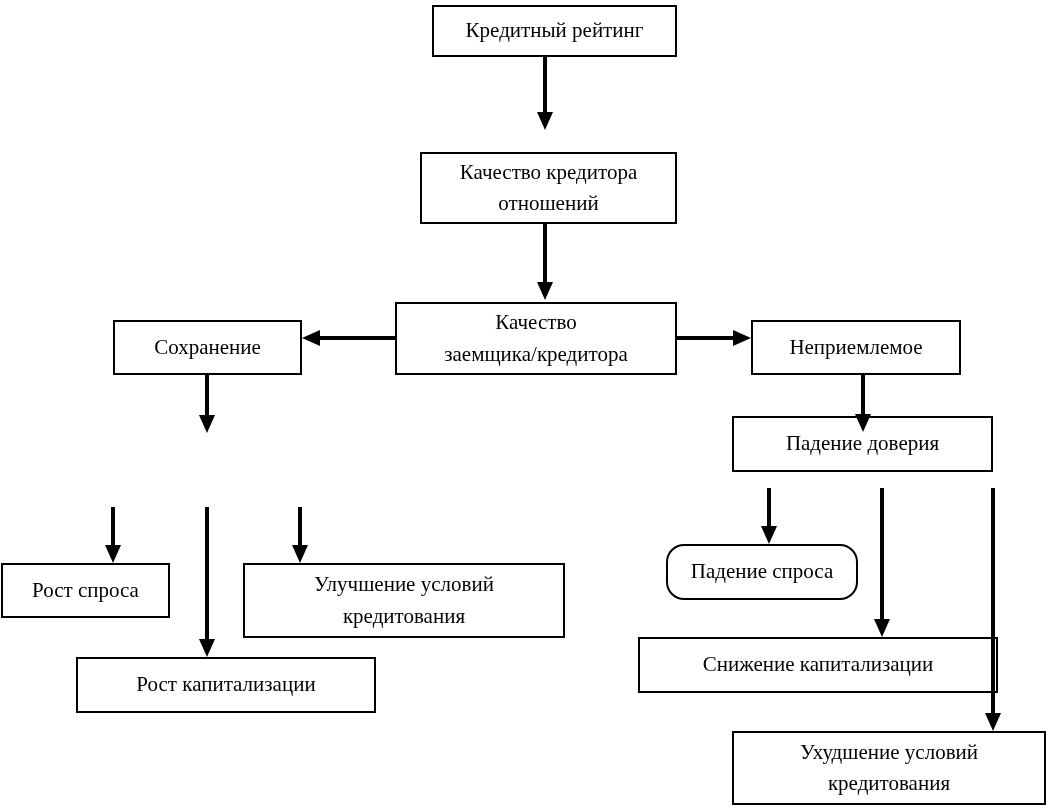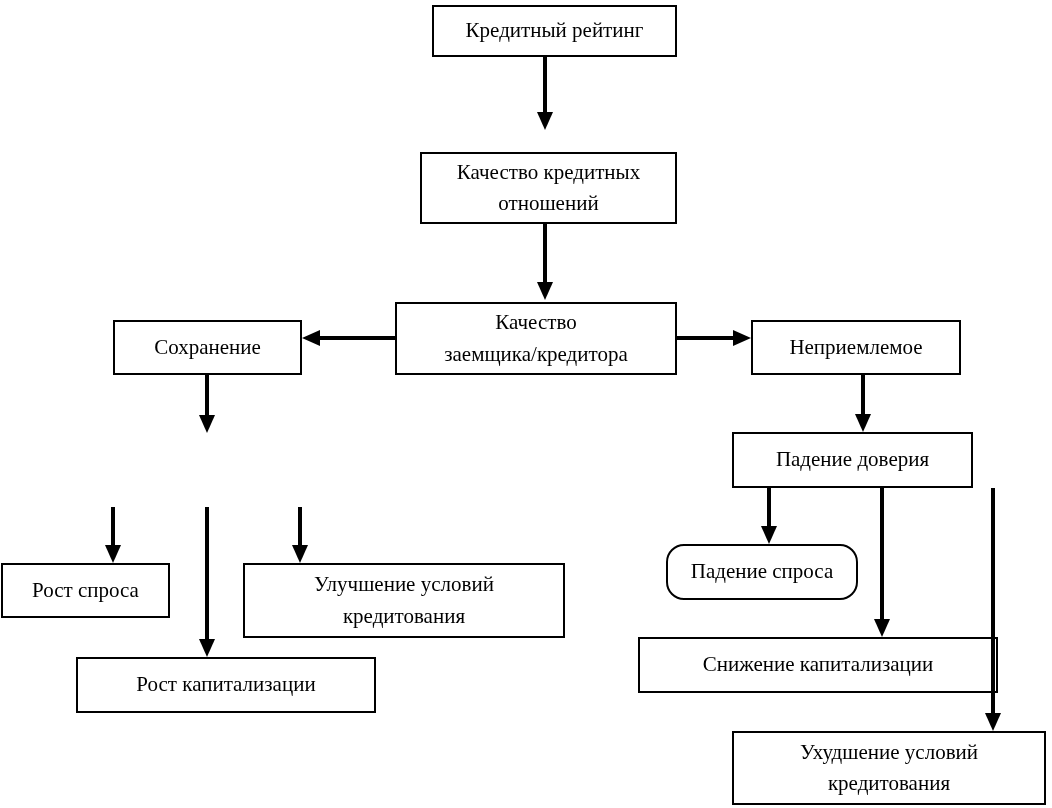--- a/index.html
+++ b/index.html
@@ -65,39 +65,39 @@
     border-left: 18px solid #000000;
   }
 </style>
 </head>
 <body>
 
 <div class="canvas">
 
   <div class="node" style="left:432px; top:5px; width:245px; height:52px;">Кредитный рейтинг</div>
 
-  <div class="node" style="left:420px; top:152px; width:257px; height:72px;">Качество кредитных
+  <div class="node" style="left:420px; top:152px; width:257px; height:72px;">Качество кредитора
 отношений</div>
 
   <div class="node" style="left:395px; top:302px; width:282px; height:73px;">Качество
 заемщика/кредитора</div>
 
   <div class="node" style="left:113px; top:320px; width:189px; height:55px;">Сохранение</div>
 
   <div class="node" style="left:751px; top:320px; width:210px; height:55px;">Неприемлемое</div>
 
 
   <div class="node" style="left:1px; top:563px; width:169px; height:55px;">Рост спроса</div>
 
   <div class="node" style="left:243px; top:563px; width:322px; height:75px;">Улучшение условий
 кредитования</div>
 
   <div class="node" style="left:76px; top:657px; width:300px; height:56px;">Рост капитализации</div>
 
-  <div class="node" style="left:732px; top:432px; width:241px; height:56px;">Падение доверия</div>
+  <div class="node" style="left:732px; top:416px; width:261px; height:56px;">Падение доверия</div>
 
   <div class="node" style="left:666px; top:544px; width:192px; height:56px;border-radius:18px;">Падение спроса</div>
 
   <div class="node" style="left:638px; top:637px; width:360px; height:56px;">Снижение капитализации</div>
 
   <div class="node" style="left:732px; top:731px; width:314px; height:74px;">Ухудшение условий
 кредитования</div>
 
   <div>
     <div class="shaft-v" style="left:543px; top:57px; height:56px;"></div>

